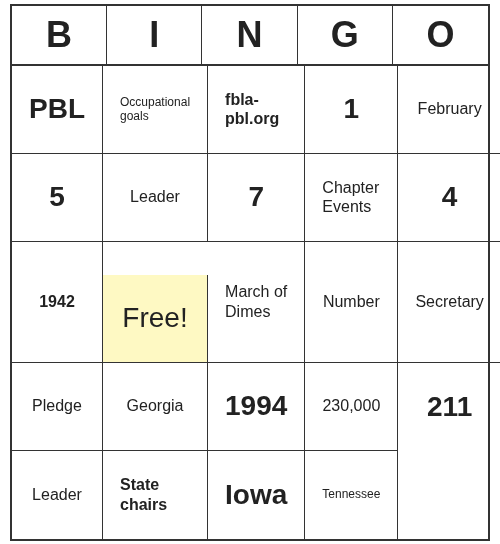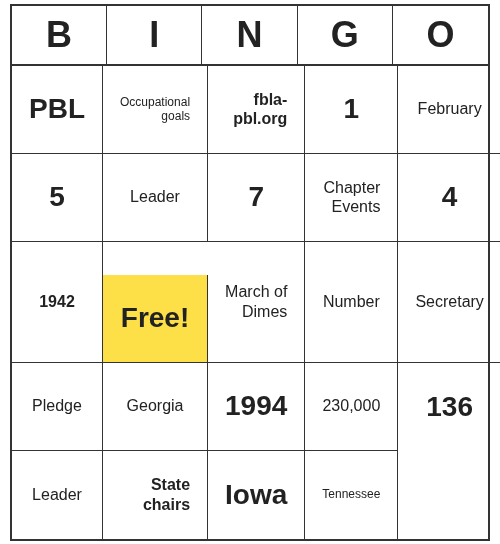--- a/index.html
+++ b/index.html
@@ -49,21 +49,21 @@
       display: grid;
       grid-template-columns: repeat(5, 1fr);
     }
 
     .bingo-cell {
       border-right: 1px solid #333;
       border-bottom: 1px solid #333;
       display: flex;
       justify-content: center;
       align-items: center;
-      text-align: right;
+      text-align: left;
       min-height: 88px;
       padding: 17px;
       font-size: 16px;
       color: #222;
       line-height: 1.2;
     }
 
     .bingo-cell:nth-child(5n) {
       border-right: none;
     }
@@ -80,23 +80,23 @@
     .bingo-cell.medium {
       font-size: 16px;
       font-weight: bold;
     }
 
     .bingo-cell.small {
       font-size: 12px;
     }
 
     .bingo-cell.free {
-      background-color: #fde047;
+      background-color: #fef9c3;
       font-size: 28px;
-      font-weight: bold;
+      font-weight: normal;
       color: #222;
       margin-top: 33px;
     }
   </style>
 </head>
 <body>
 
 <div class="bingo-card">
   <div class="bingo-header">
   <div class="bingo-header-cell">B</div>
@@ -118,19 +118,19 @@
       <div class="bingo-cell large">4</div>
       <div class="bingo-cell medium">1942</div>
       <div class="bingo-cell free">Free!</div>
       <div class="bingo-cell">March of Dimes</div>
       <div class="bingo-cell">Number</div>
       <div class="bingo-cell">Secretary</div>
       <div class="bingo-cell">Pledge</div>
       <div class="bingo-cell">Georgia</div>
       <div class="bingo-cell large">1994</div>
       <div class="bingo-cell">230,000</div>
-      <div class="bingo-cell large">136</div>
+      <div class="bingo-cell large">211</div>
       <div class="bingo-cell">Leader</div>
       <div class="bingo-cell medium">State chairs</div>
       <div class="bingo-cell large">Iowa</div>
       <div class="bingo-cell small">Tennessee</div>
     </div>
 </div>
 
 </body></html>

